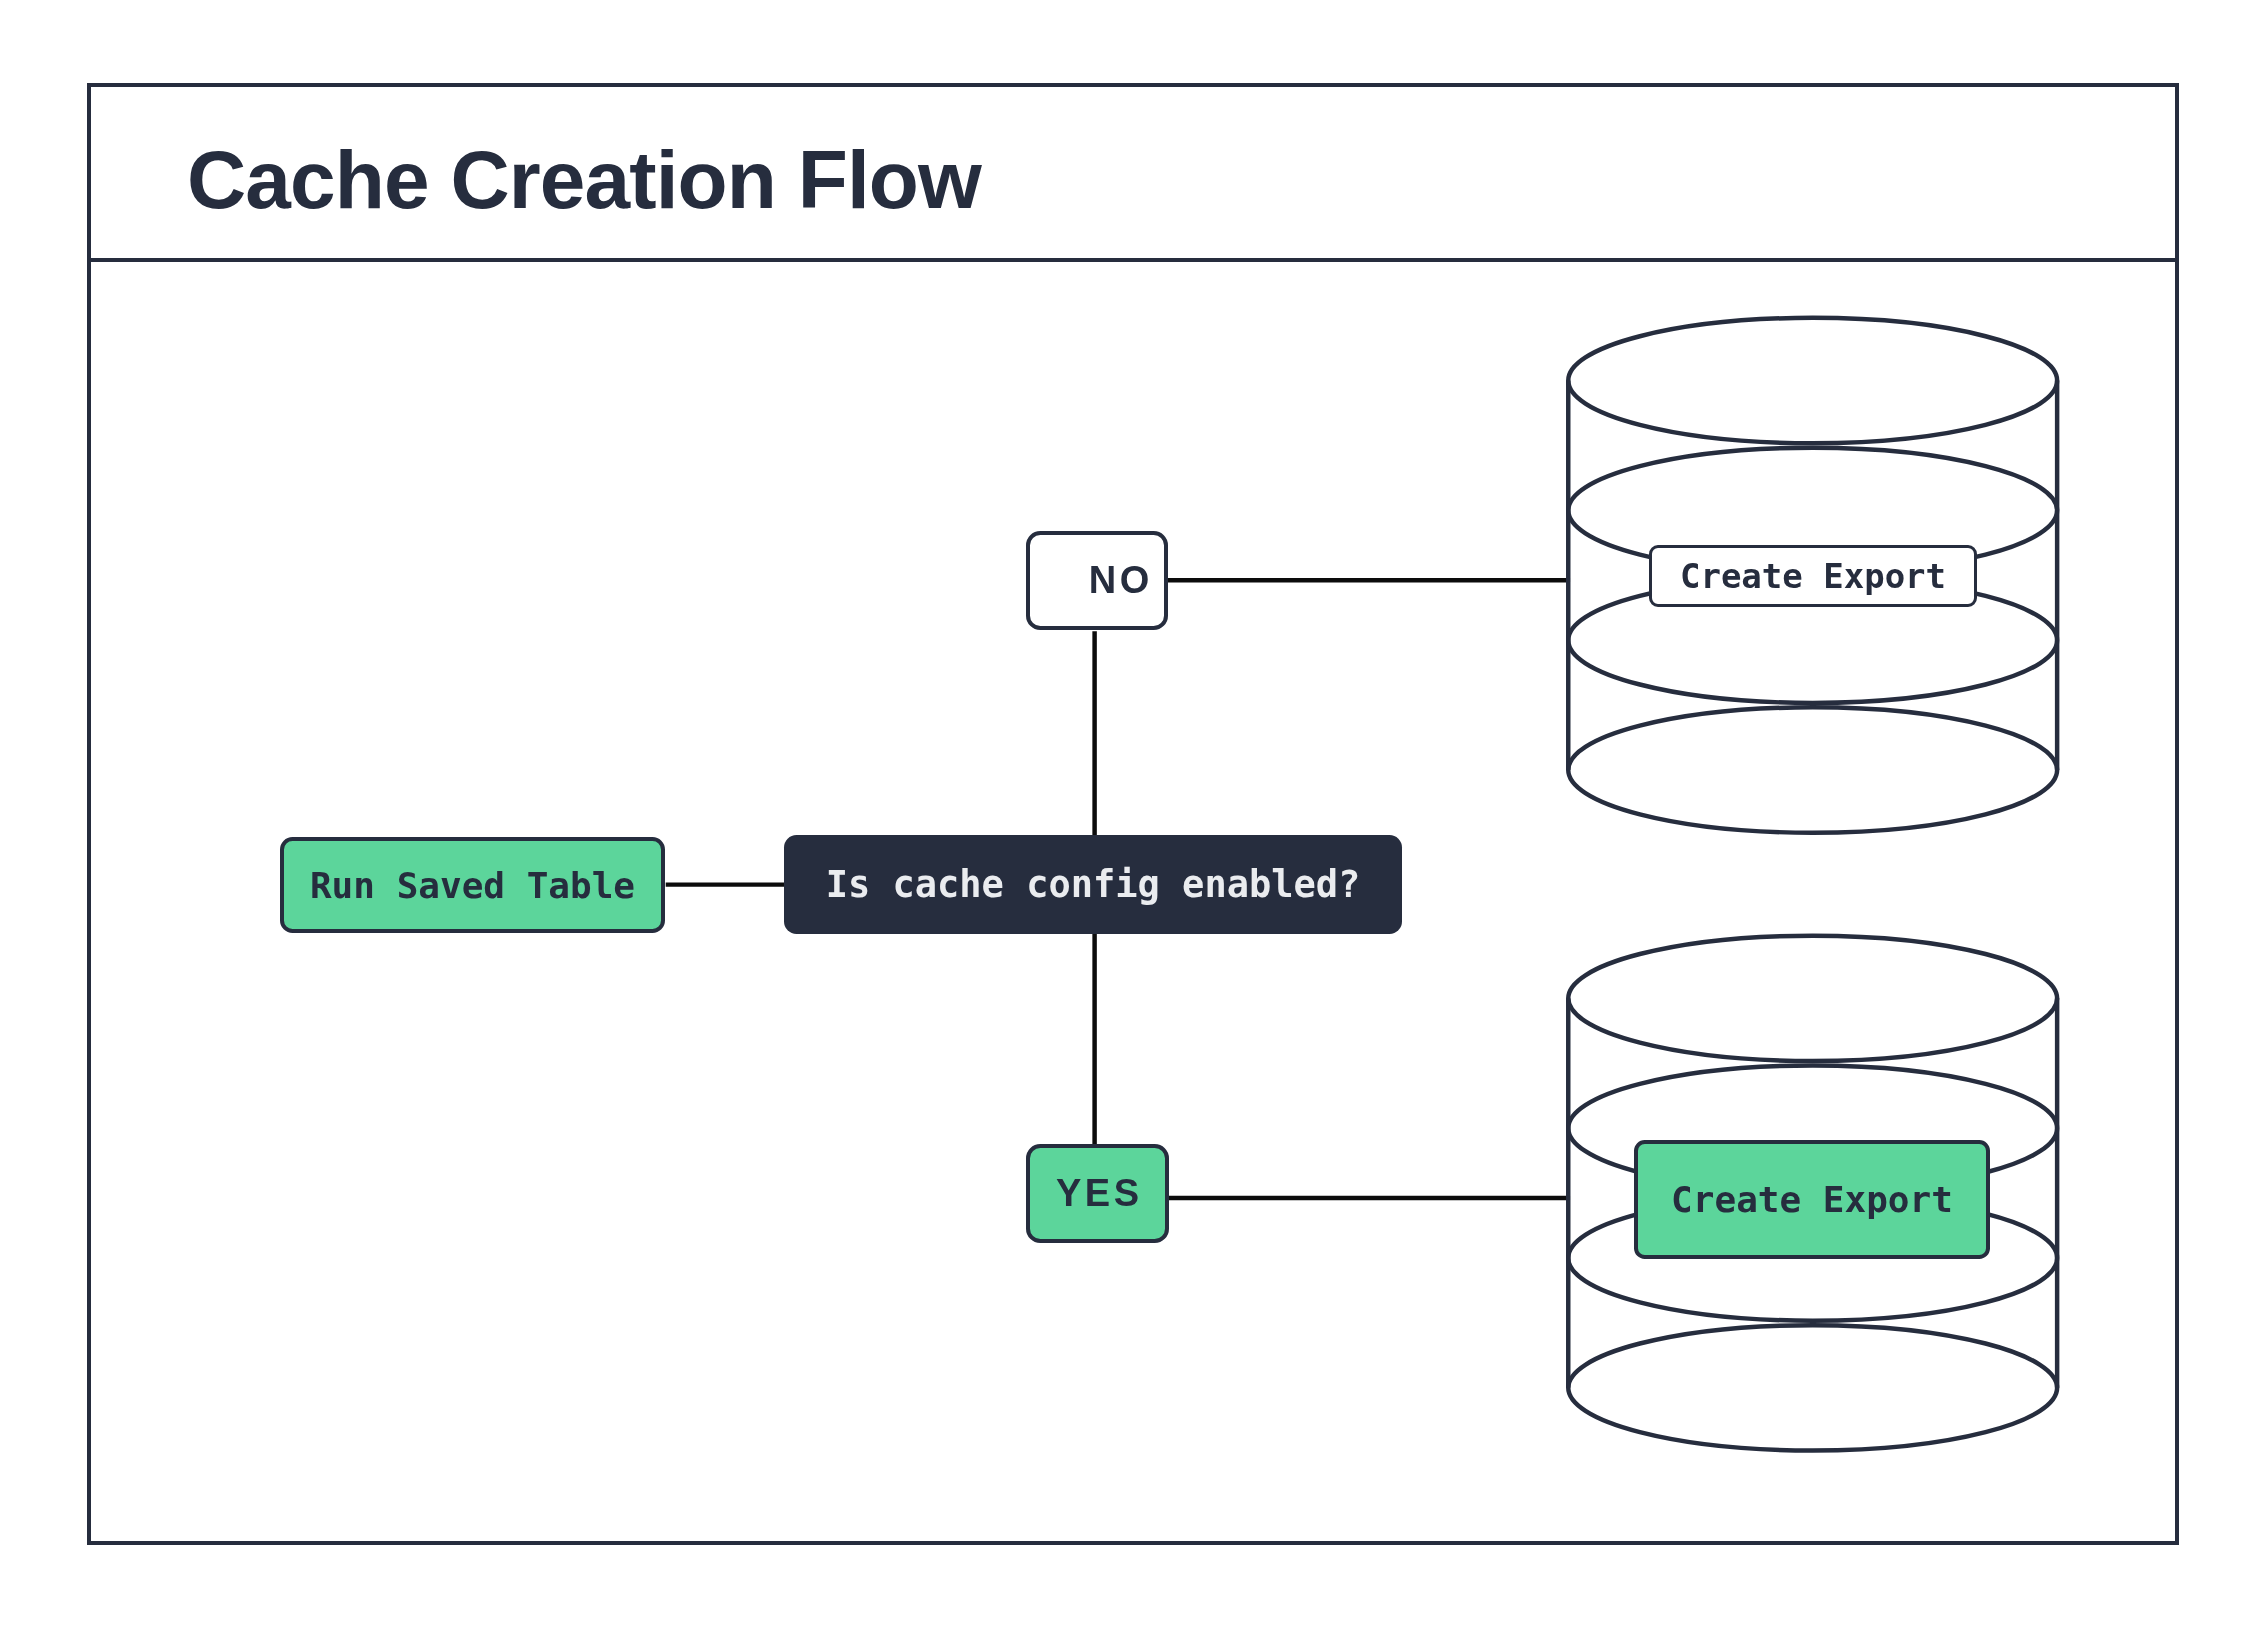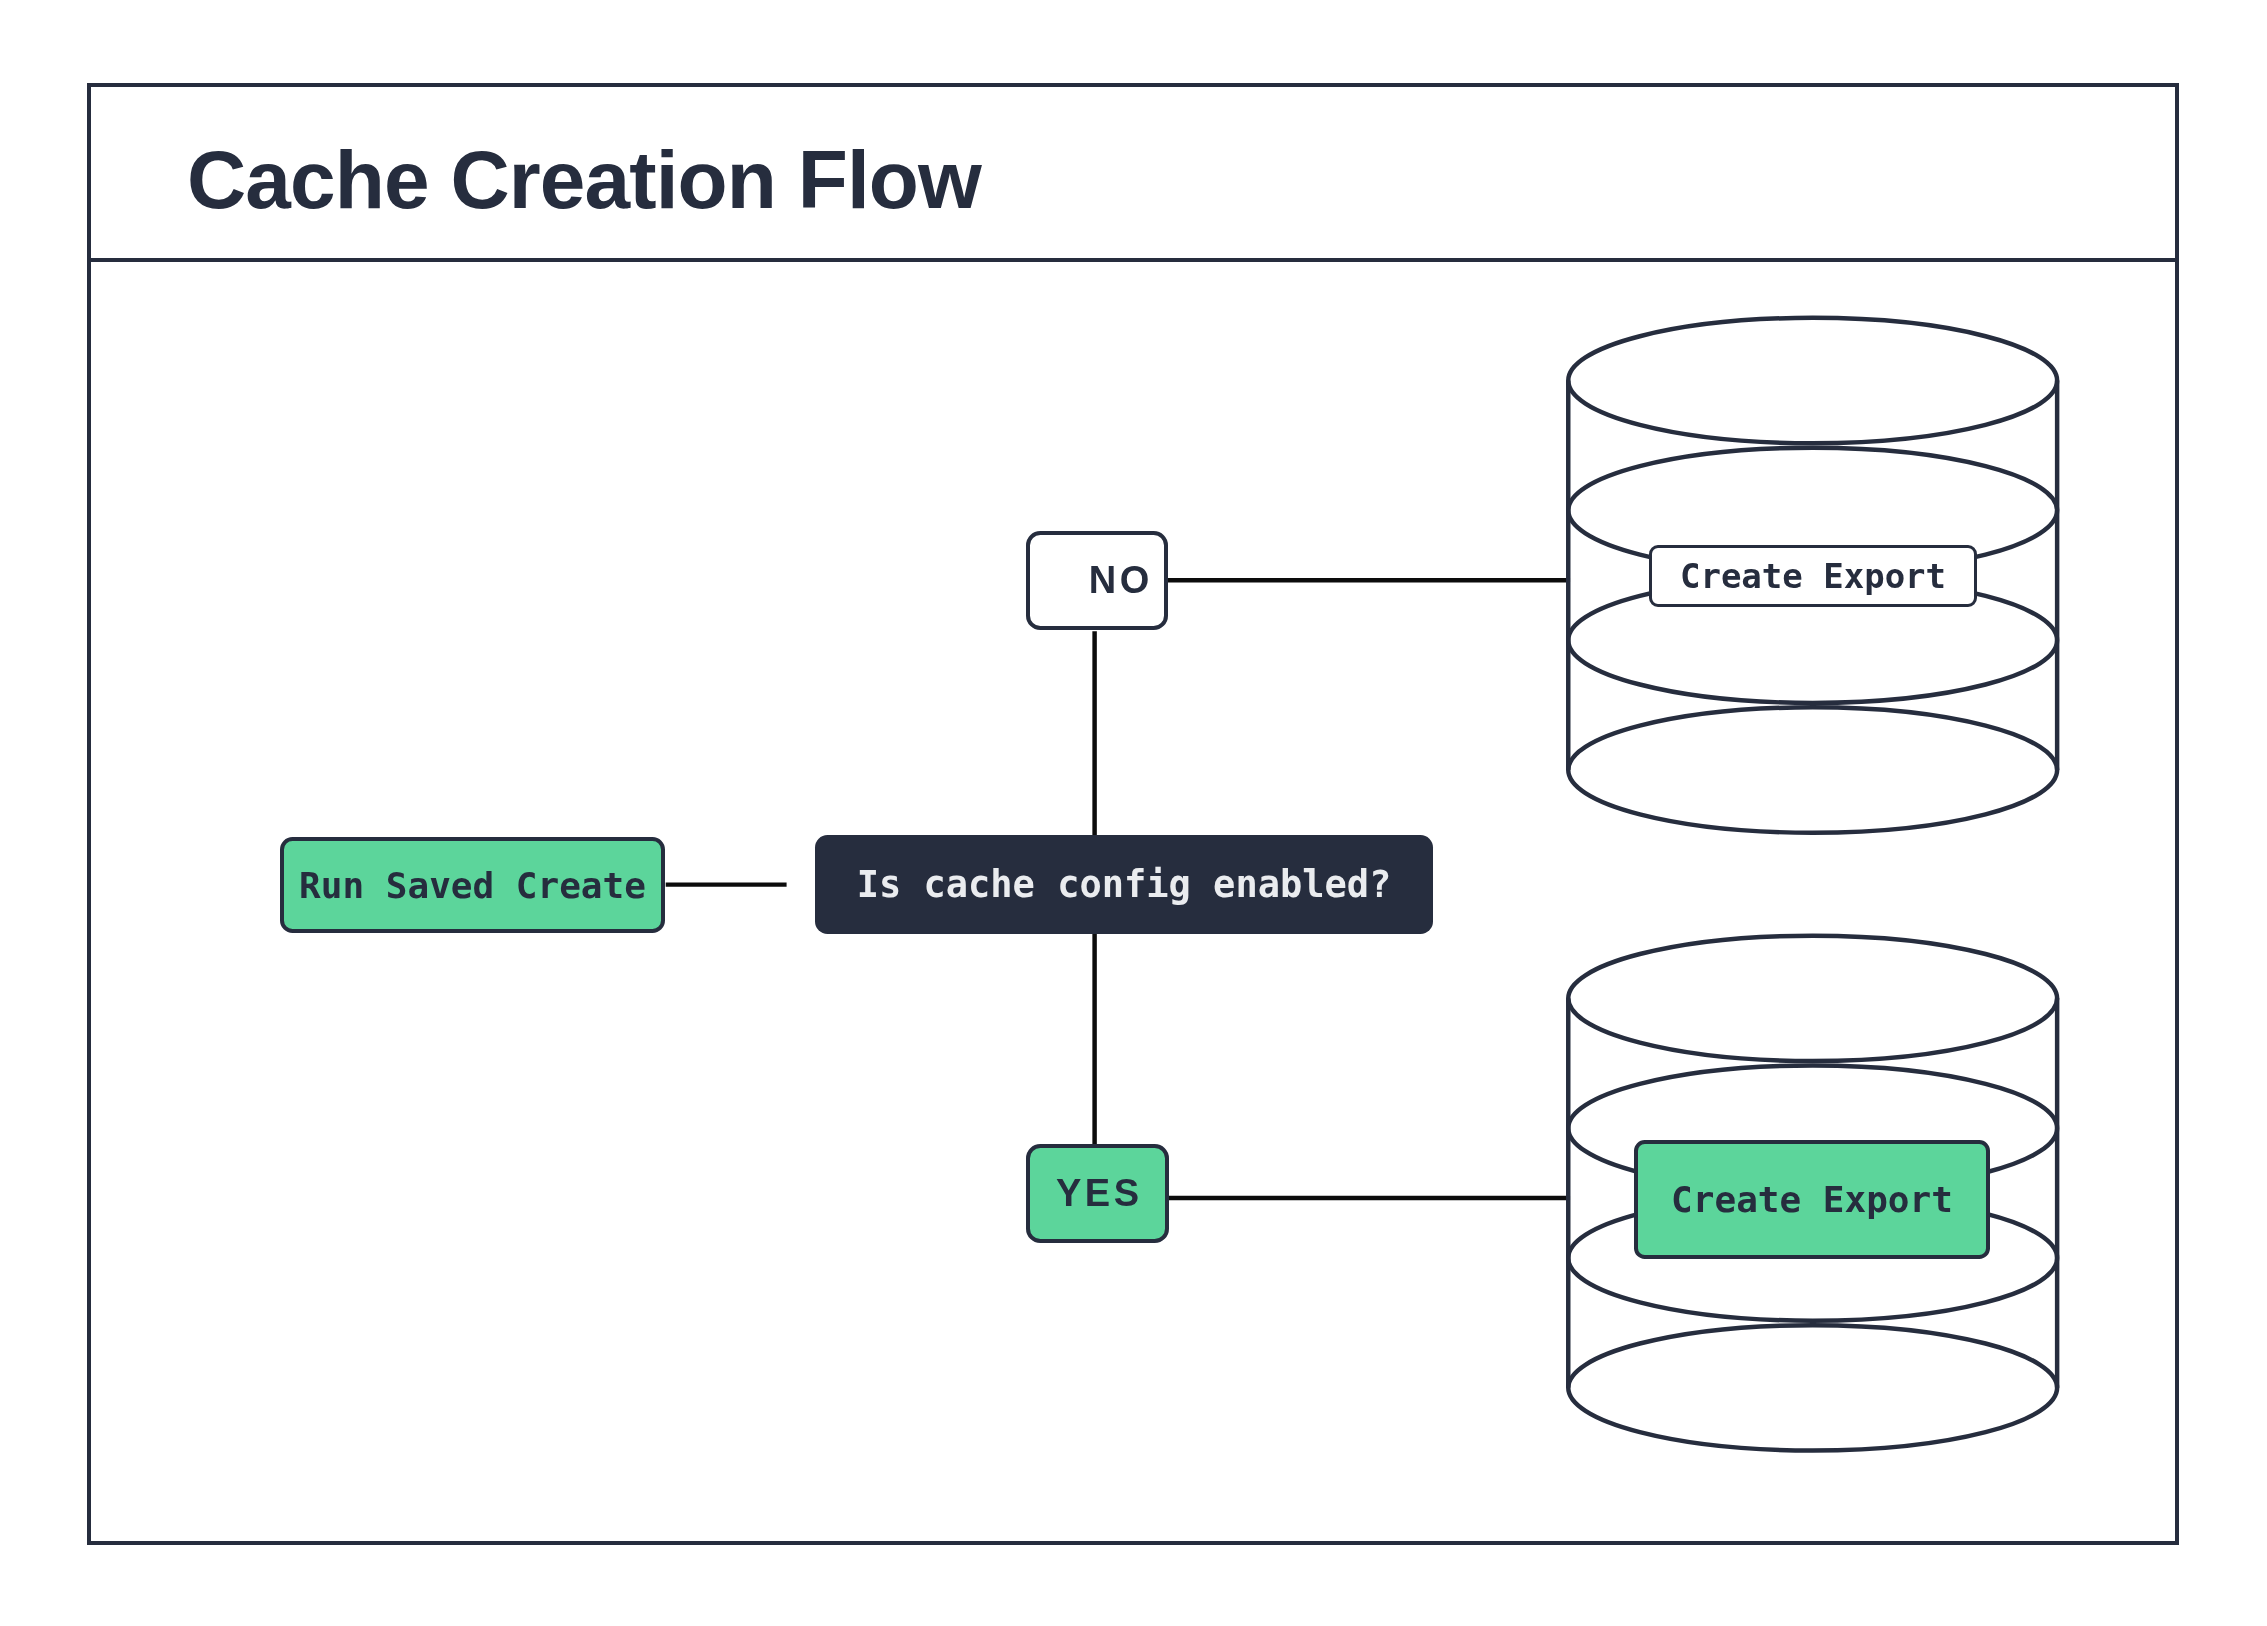--- a/index.html
+++ b/index.html
@@ -51,21 +51,21 @@
   .node.green{background:var(--green);border:4.5px solid var(--navy);}
   .node.white{background:#ffffff;border:4.5px solid var(--navy);}
   .node.dark{background:var(--navy);color:var(--light);}
   .node.mono{font-family:"DejaVu Sans Mono", monospace;font-size:36px;}
   .node.tag{
     font-family:"Liberation Sans", sans-serif;
     font-weight:700;font-size:38px;letter-spacing:3.6px;
     text-indent:3.6px; 
   }
   #node-start{left:280px;top:837px;width:385px;height:96px;border-radius:12.5px;}
-  #node-decision{left:784px;top:835px;width:618px;height:99px;border-radius:12.5px;font-size:37px;margin-left:31px;}
+  #node-decision{left:784px;top:835px;width:618px;height:99px;border-radius:12.5px;font-size:37px;}
   #node-no{left:1026px;top:531px;width:142px;height:99px;border-radius:14.3px;padding-left:44px;}
   #node-yes{left:1026px;top:1144px;width:143px;height:99px;border-radius:14.3px;}
   #node-export{left:1649px;top:545px;width:328px;height:62px;border-radius:9px;border-width:3.6px;font-size:34px;}
   #node-cache{left:1634px;top:1140px;width:356px;height:119px;border-radius:10.7px;flex-direction:column;line-height:56px;}
 </style>
 </head>
 <body>
 
 <div class="frame"></div>
 <div class="title-band">
@@ -94,21 +94,21 @@
   <g>
     <line class="cyl" x1="1751" y1="1115" x2="1751" y2="1550"></line>
     <line class="cyl" x1="2297" y1="1115" x2="2297" y2="1550"></line>
     <ellipse class="cyl" cx="2024" cy="1550" rx="273" ry="70"></ellipse>
     <ellipse class="cyl" cx="2024" cy="1405" rx="273" ry="70"></ellipse>
     <ellipse class="cyl" cx="2024" cy="1260" rx="273" ry="70"></ellipse>
     <ellipse class="cyl" cx="2024" cy="1115" rx="273" ry="70"></ellipse>
   </g>
 </svg>
 
-<div id="node-start" class="node green mono">Run Saved Create</div>
+<div id="node-start" class="node green mono">Run Saved Table</div>
 
 <div id="node-decision" class="node dark mono">Is cache config enabled?</div>
 
 <div id="node-no" class="node white tag">NO</div>
 
 <div id="node-yes" class="node green tag">YES</div>
 
 <div id="node-export" class="node white mono">Create Export</div>
 
 <div id="node-cache" class="node green mono">

